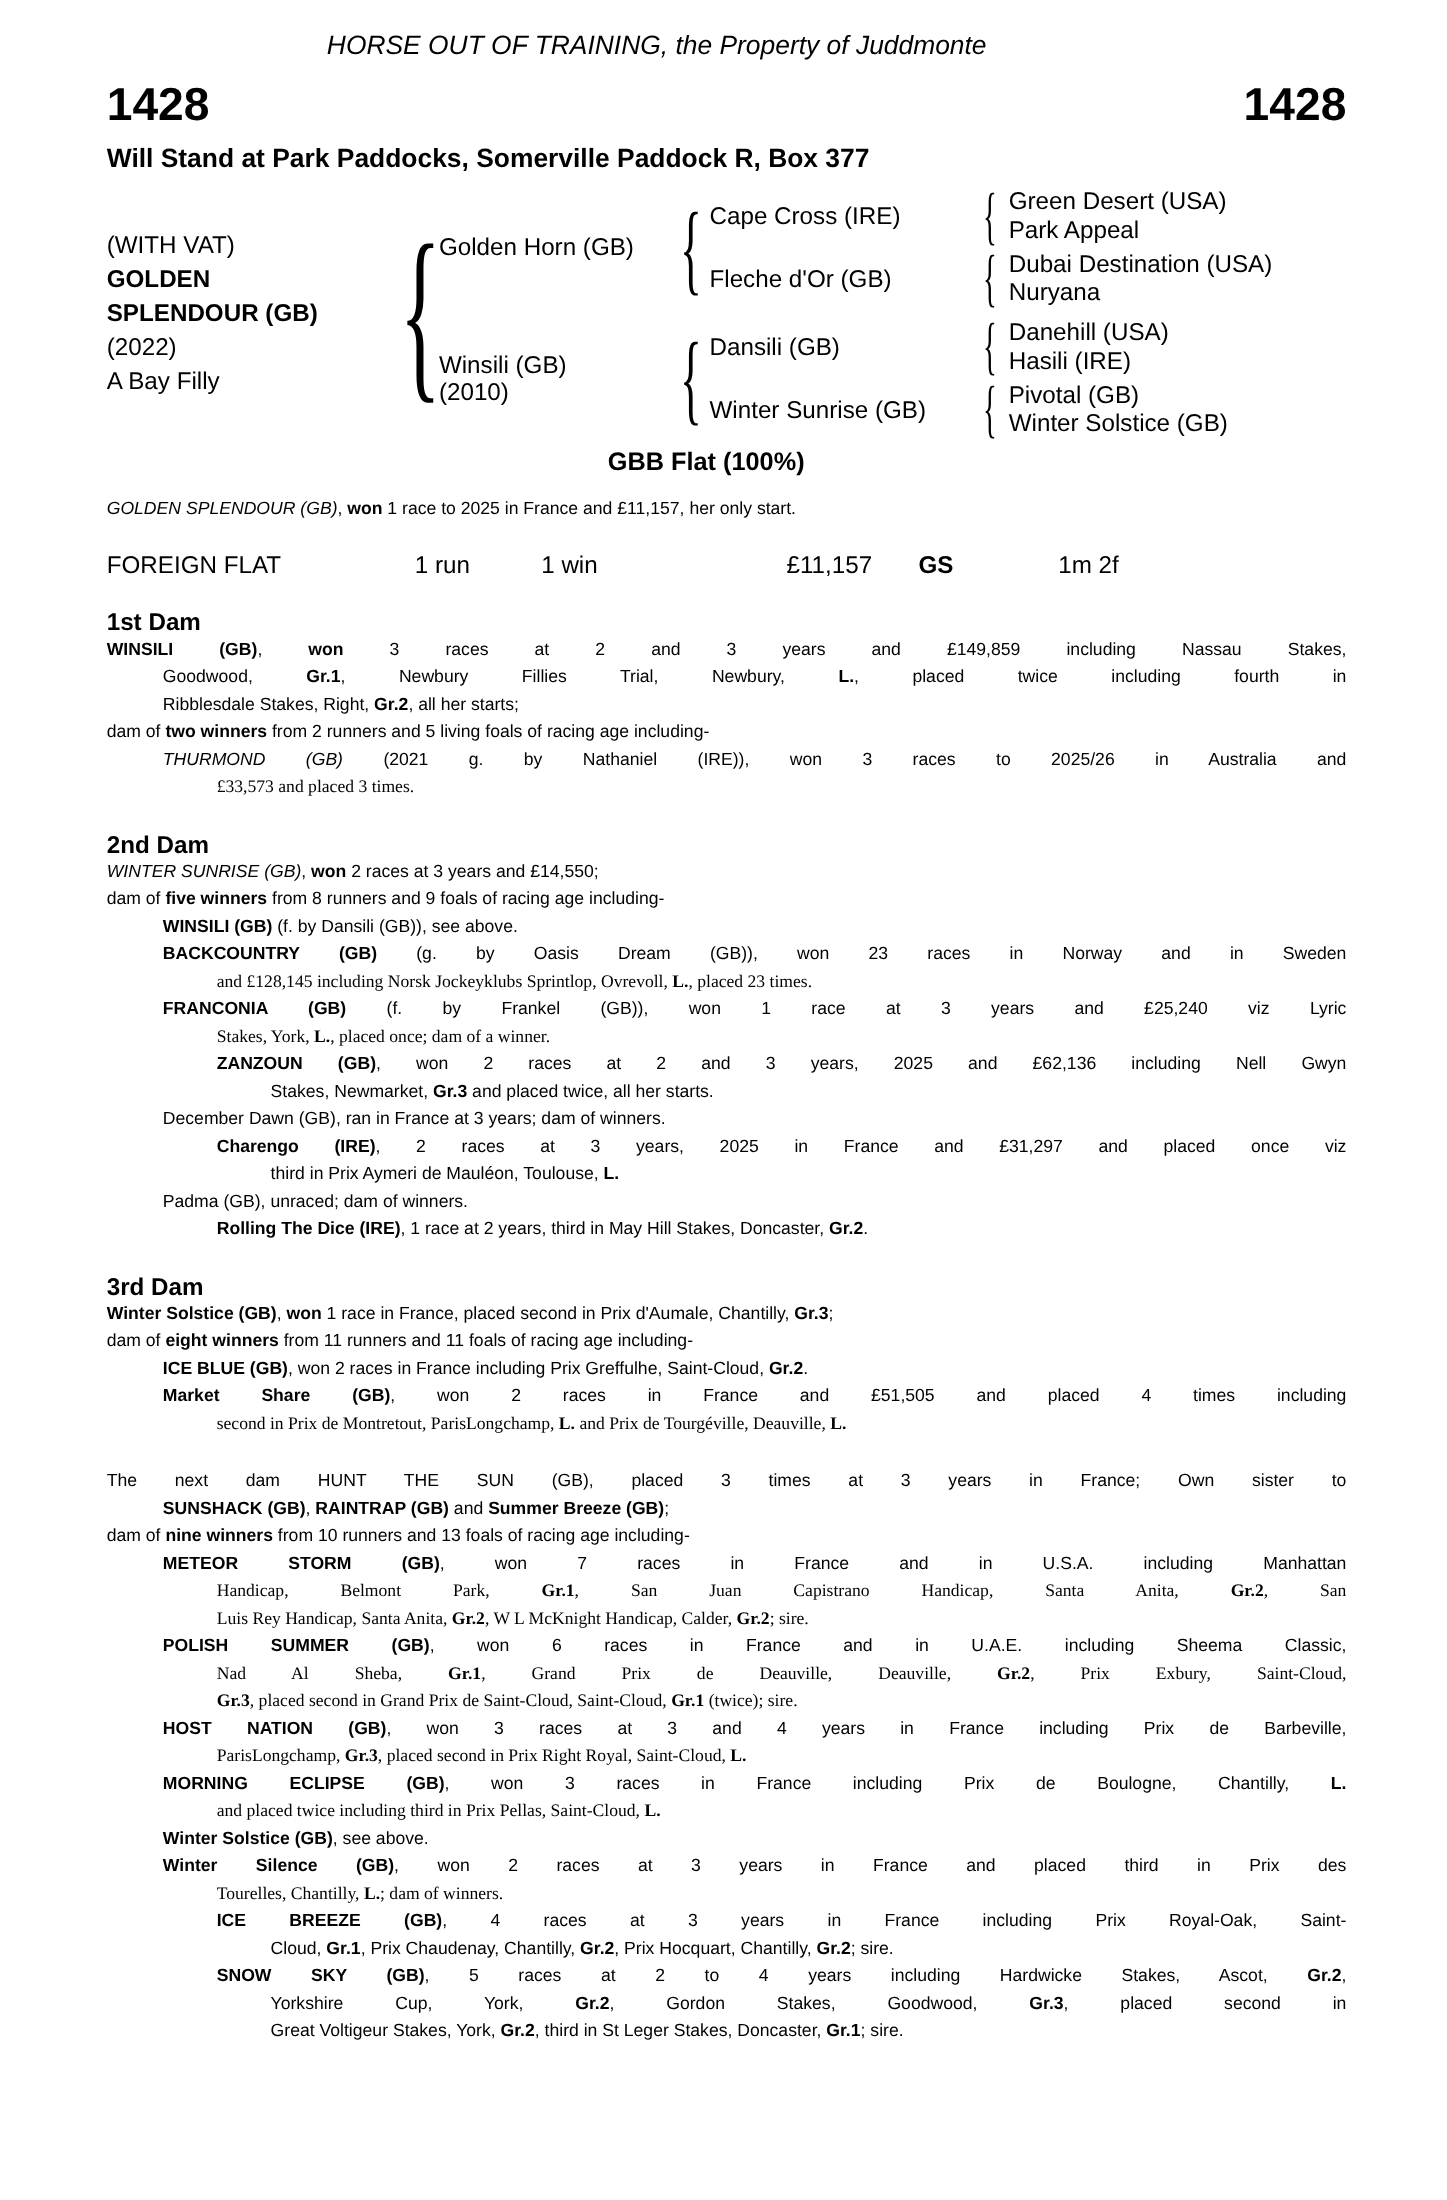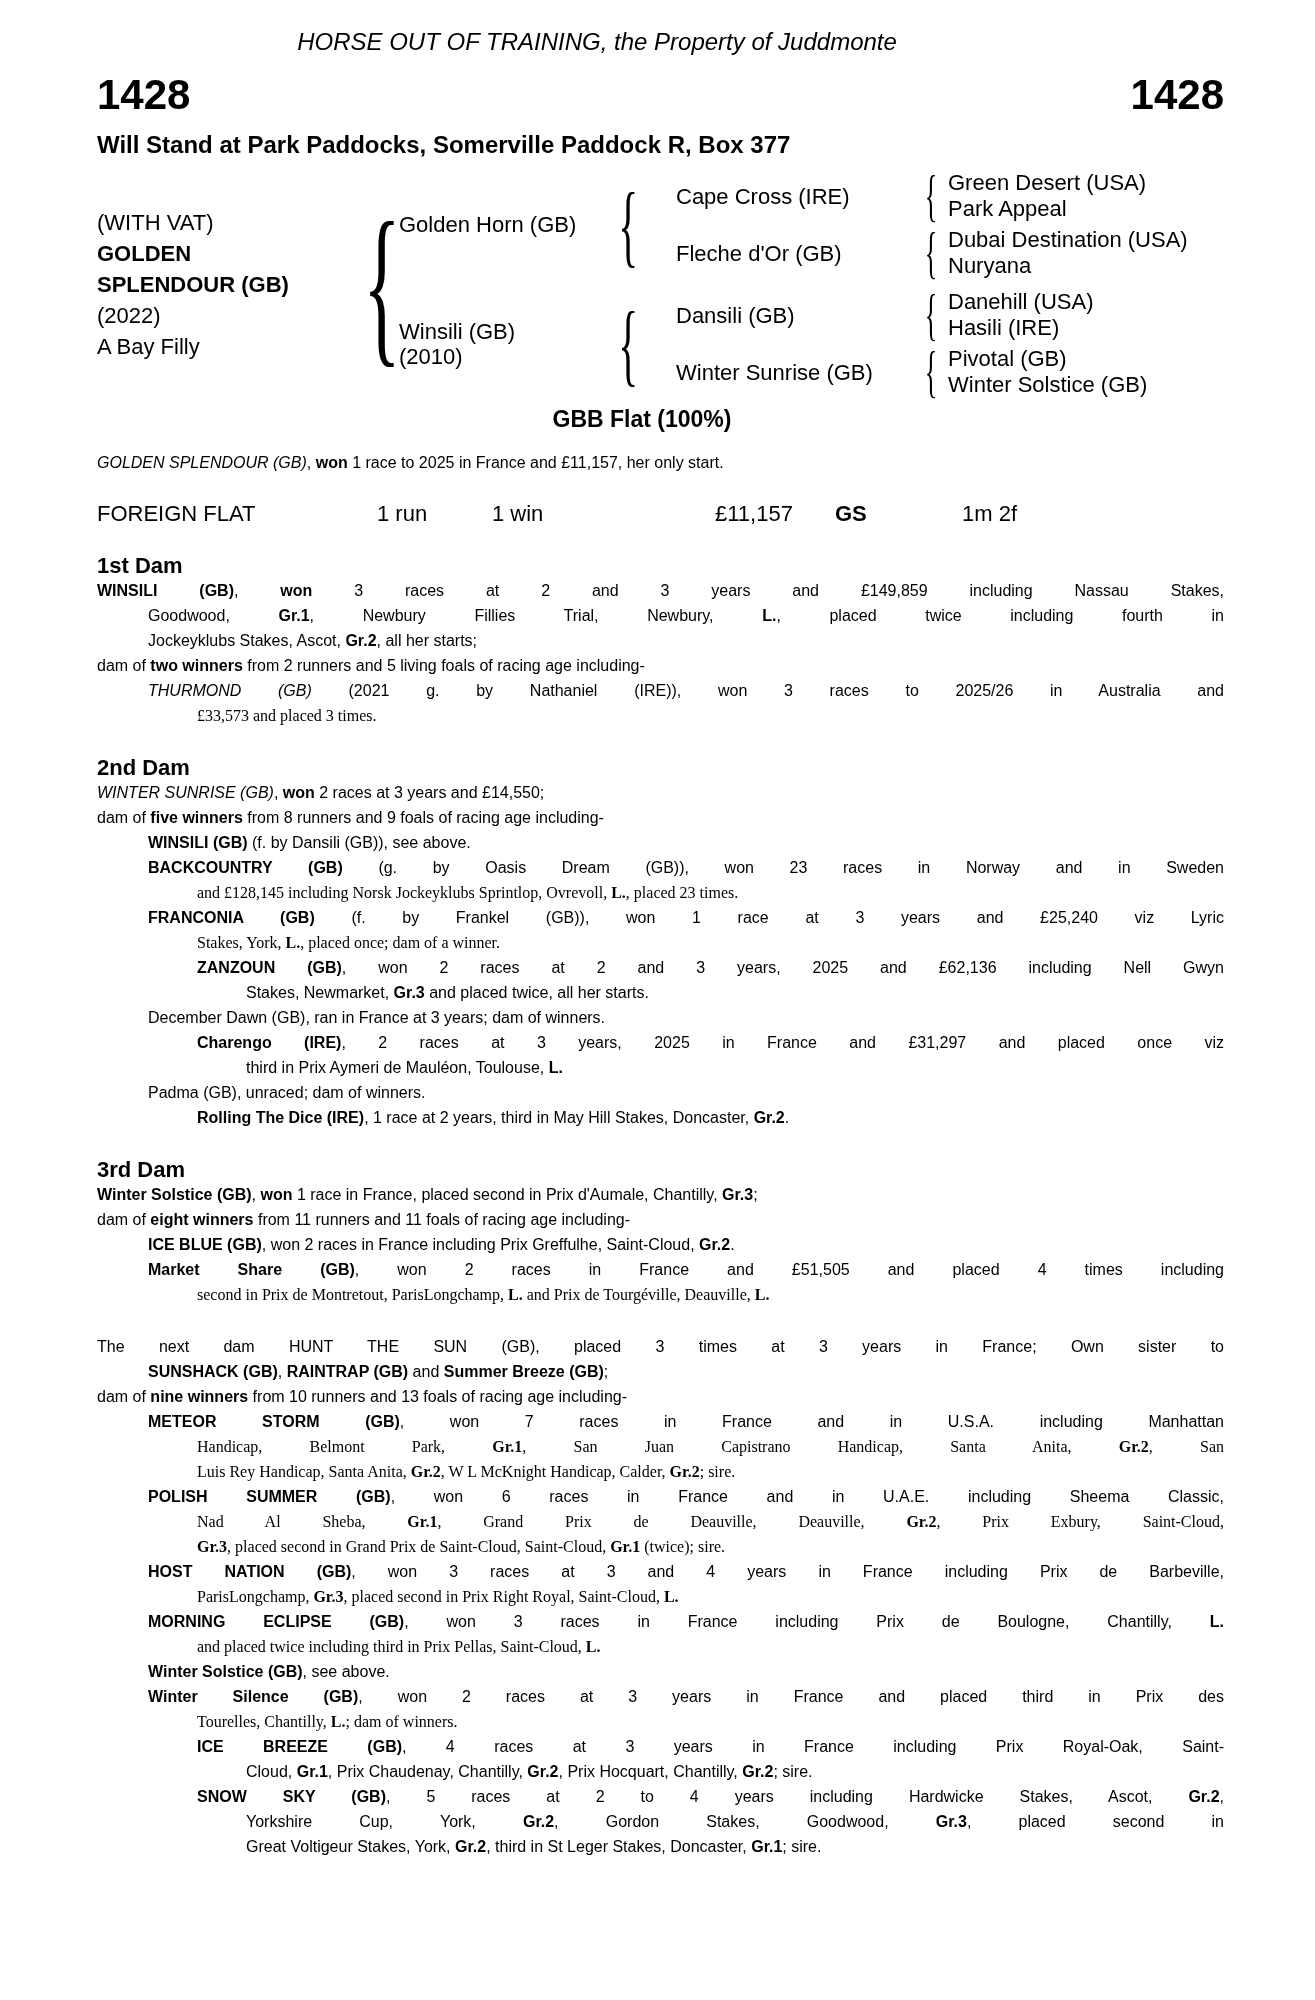--- a/index.html
+++ b/index.html
@@ -33,21 +33,21 @@
   }
   .brace span { display:block; line-height:0; transform:scaleX(0.45); }
   .b-lg span { font-size:175px; }
   .b-md span { font-size:92px; }
   .b-sm span { font-size:58px; }
   .ped-kids { display:flex; flex-direction:column; justify-content:center; }
   .ped-row { display:flex; }
   .gen2-kids > .ped-row + .ped-row { margin-top:10px; }
   .gen3-kids > .ped-row + .ped-row { margin-top:5px; }
   .ped-name2 { width:212px; display:flex; flex-direction:column; justify-content:center; line-height:25px; }
-  .ped-name3 { width:238px; display:flex; align-items:center; line-height:25px;margin-left:31px; }
+  .ped-name3 { width:238px; display:flex; align-items:center; line-height:25px; }
   .gg { display:flex; flex-direction:column; justify-content:center; line-height:26px; white-space:nowrap; }
 
   
   .gbb-line { margin-top:8px; font-size:23px; font-weight:bold; line-height:26px; text-align:center; width:1090px; }
 
   .summary-block { margin-top:18px; }
   .record-row { position:relative; height:25px; margin-top:26px; font-size:22px; line-height:25px; }
   .record-row span { position:absolute; top:0; white-space:nowrap; }
   .rc-0 { left:0; } .rc-1 { left:280px; } .rc-2 { left:395px; }
   .rc-3 { left:618px; } .rc-4 { left:738px;font-weight:bold; } .rc-5 { left:865px; }
@@ -169,21 +169,21 @@
     <span class="rc-4">GS</span>
     <span class="rc-5">1m 2f</span>
   </div>
 
   <div id="sections">
       <div class="section">
         <div class="dam-heading">1st Dam</div>
         <div>
           <div class="line f0 just"><span class="s-b">WINSILI (GB)</span><span>, </span><span class="s-b">won</span><span> 3 races at 2 and 3 years and £149,859 including Nassau Stakes,</span></div>
           <div class="line c0 just"><span>Goodwood, </span><span class="s-b">Gr.1</span><span>, Newbury Fillies Trial, Newbury, </span><span class="s-b">L.</span><span>, placed twice including fourth in</span></div>
-          <div class="line c0"><span>Jockeyklubs Stakes, Ascot, </span><span class="s-b">Gr.2</span><span>, all her starts;</span></div>
+          <div class="line c0"><span>Ribblesdale Stakes, Right, </span><span class="s-b">Gr.2</span><span>, all her starts;</span></div>
         </div>
         <div>
           <div class="line f0"><span>dam of </span><span class="s-b">two winners</span><span> from 2 runners and 5 living foals of racing age including-</span></div>
         </div>
         <div>
           <div class="line f1 just"><span class="s-i">THURMOND (GB)</span><span> (2021 g. by Nathaniel (IRE)), won 3 races to 2025/26 in Australia and</span></div>
           <div class="line c1"><span>£33,573 and placed 3 times.</span></div>
         </div>
       </div>
       <div class="section">

